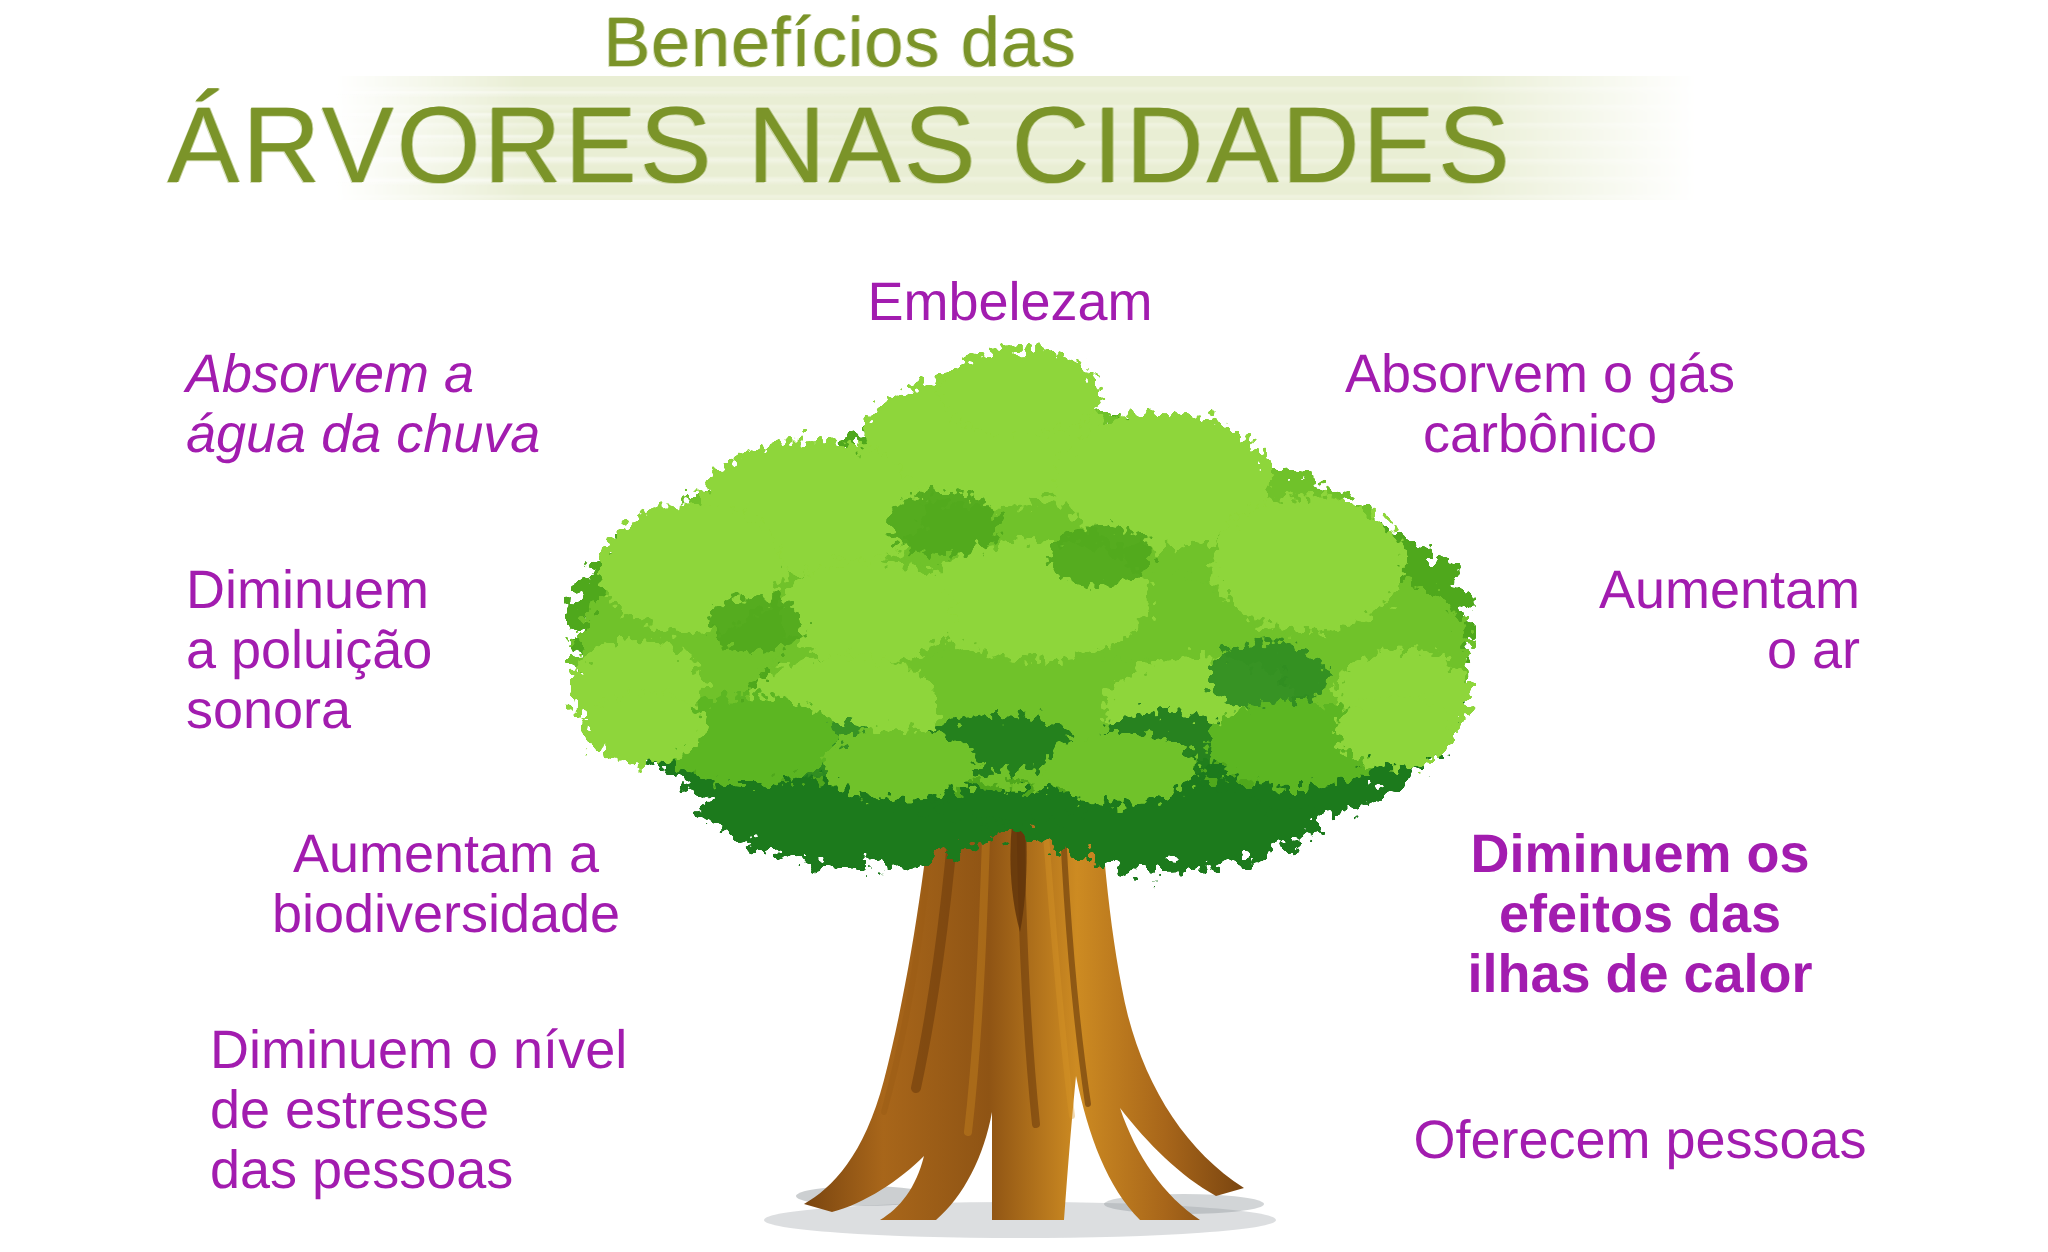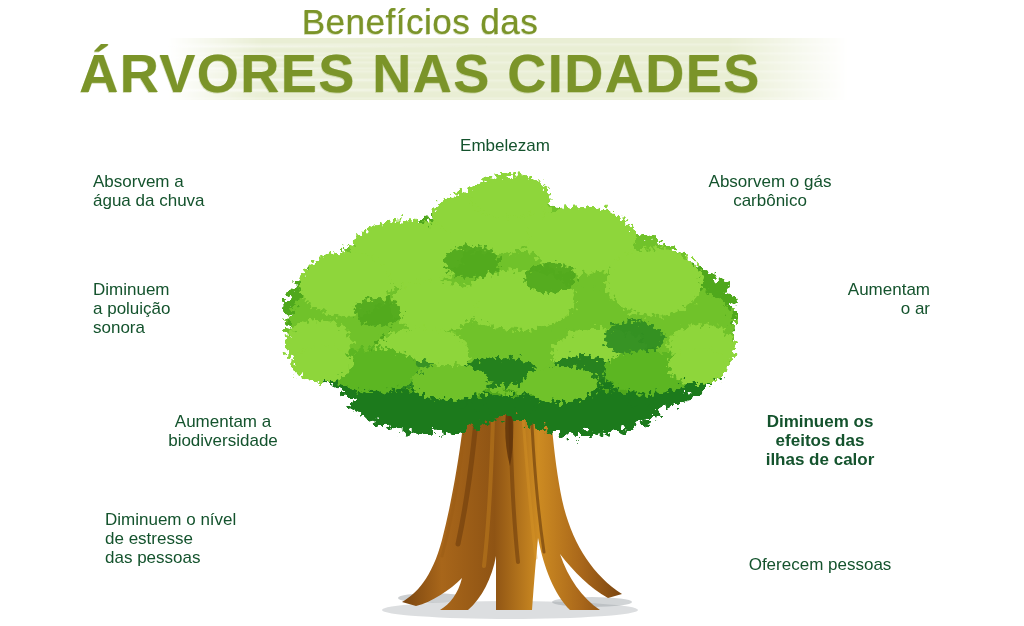--- a/index.html
+++ b/index.html
@@ -68,49 +68,49 @@
   #title-line-1 {
     top: 2px;
     font-size: 35px;
     letter-spacing: 0.5px;
     font-weight: 400;
   }
   #title-line-2 {
     top: 42px;
     font-size: 54px;
     letter-spacing: 1.5px;
-    font-weight: 700;
+    font-weight: 400;
   }
   .sketchy {
     
     background-image: repeating-linear-gradient(
         to bottom,
         rgba(255,255,255,0) 0px,
         rgba(255,255,255,0) 2px,
         rgba(255,255,255,.45) 3px,
         rgba(255,255,255,0) 4px);
     -webkit-background-clip: text;
     background-clip: text;
     text-shadow: 0.5px 0 0 rgba(123,148,41,.45), -0.5px 0.5px 0 rgba(123,148,41,.3);
   }
 
   
   .benefit {
     position: absolute;
-    color: #14532d;
-    font-size: 17px;
+    color: #a21caf;
+    font-size: 27px;
     line-height: 1.12;
     white-space: pre-line;
   }
   .align-left   { text-align: left; }
   .align-right  { text-align: right; }
   .align-center { text-align: center; }
 
   #label-embelezam       { left: 355px; top: 136px; width: 300px; }
-  #label-absorvem-agua   { left: 93px;  top: 172px; width: 260px; }
+  #label-absorvem-agua   { left: 93px;  top: 172px; width: 260px; font-style: italic; }
   #label-poluicao-sonora { left: 93px;  top: 280px; width: 250px; }
   #label-biodiversidade  { left: 93px;  top: 412px; width: 260px; text-align: center; }
   #label-estresse        { left: 105px;  top: 510px; width: 280px; }
   #label-gas-carbonico   { left: 630px; top: 172px; width: 280px; }
   #label-filtram-ar      { left: 690px; top: 280px; width: 240px; }
   #label-ilhas-calor     { left: 700px; top: 412px; width: 240px; font-weight: bold; }
   #label-sombra          { left: 680px; top: 555px; width: 280px; }
 
   
   #tree {

